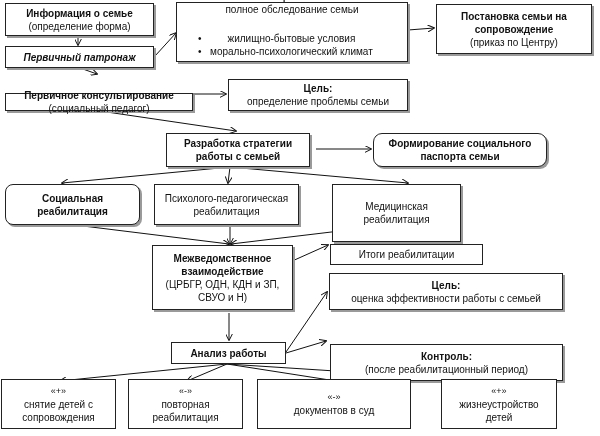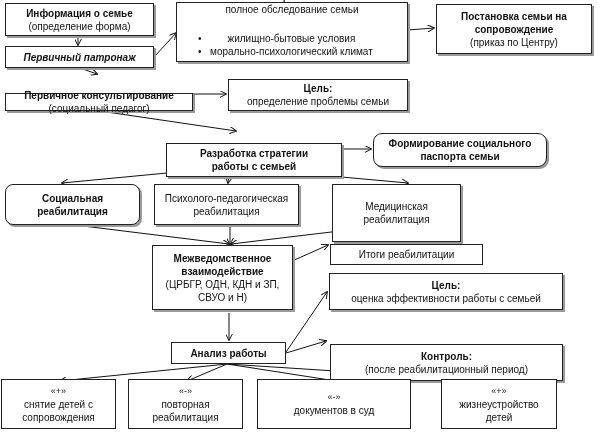--- a/index.html
+++ b/index.html
@@ -76,21 +76,21 @@
 <div class="box shadow" style="left:5px;top:93px;width:188px;height:18px;">
   <div class="b">Первичное консультирование</div>
   <div>(социальный педагог)</div>
 </div>
 
 <div class="box shadow" style="left:228px;top:79px;width:180px;height:32px;">
   <div class="b">Цель:</div>
   <div>определение проблемы семьи</div>
 </div>
 
-<div class="box shadow" style="left:166px;top:143px;width:176px;height:34px;">
+<div class="box shadow" style="left:166px;top:133px;width:144px;height:34px;">
   <div class="b">Разработка стратегии</div>
   <div class="b">работы с семьей</div>
 </div>
 
 <div class="box shadow" style="left:373px;top:133px;width:174px;height:34px;border-radius:9px;">
   <div class="b">Формирование социального</div>
   <div class="b">паспорта семьи</div>
 </div>
 
 <div class="box shadow" style="left:5px;top:184px;width:135px;height:41px;border-radius:8px;">

